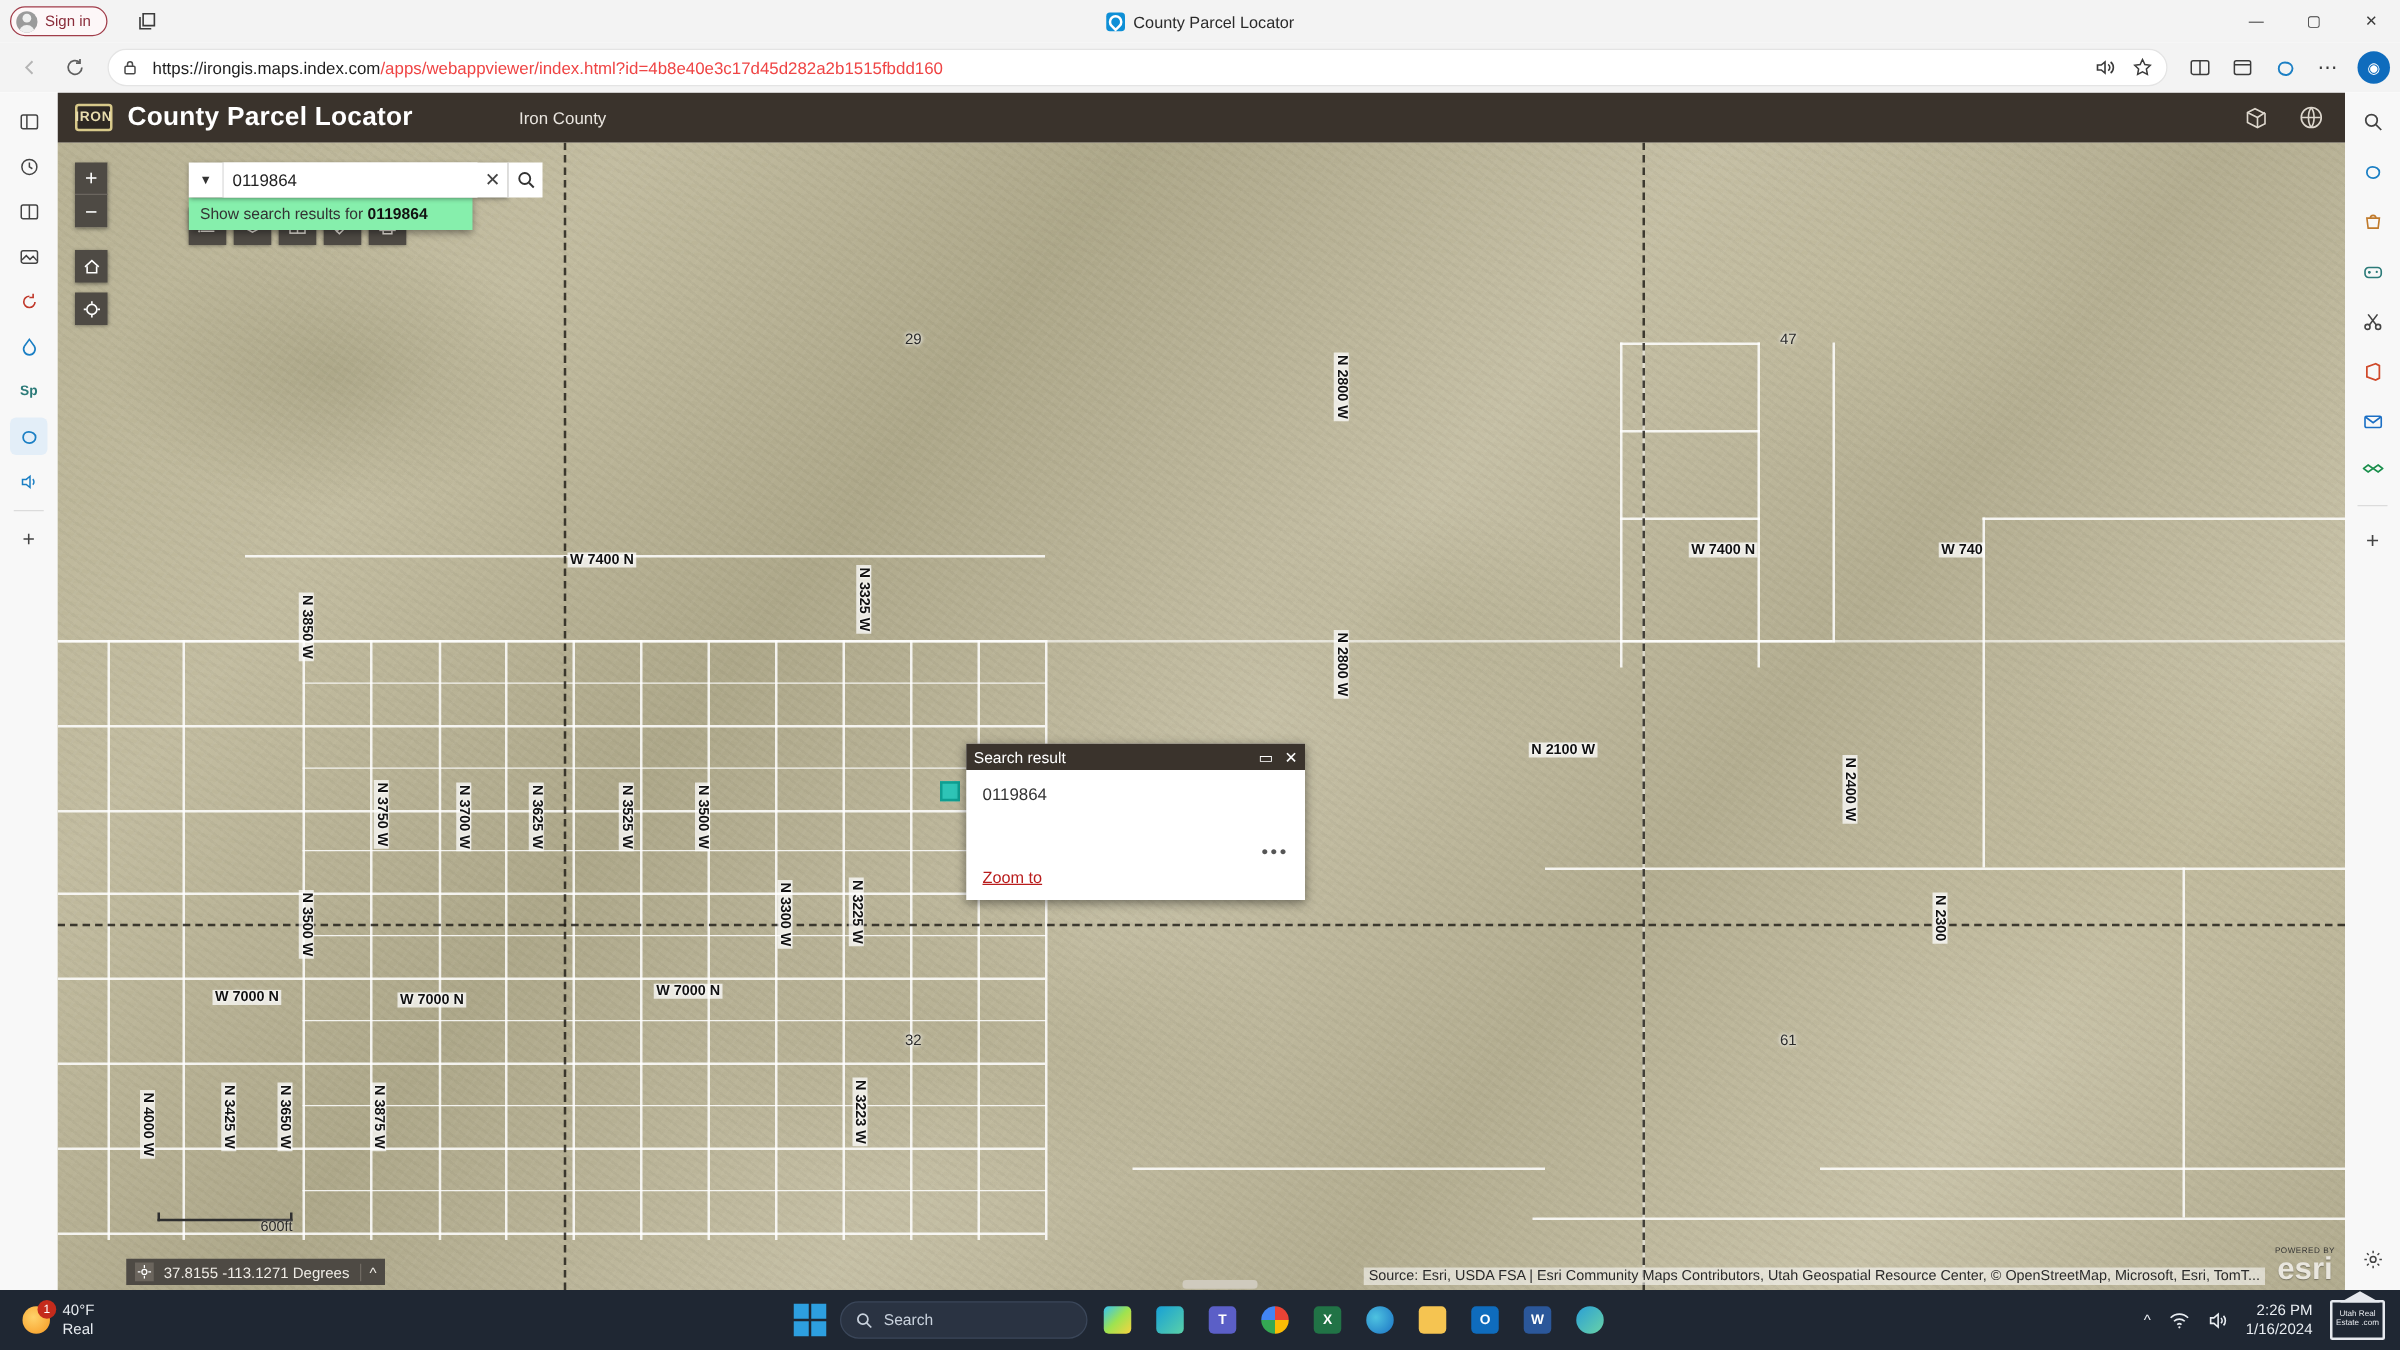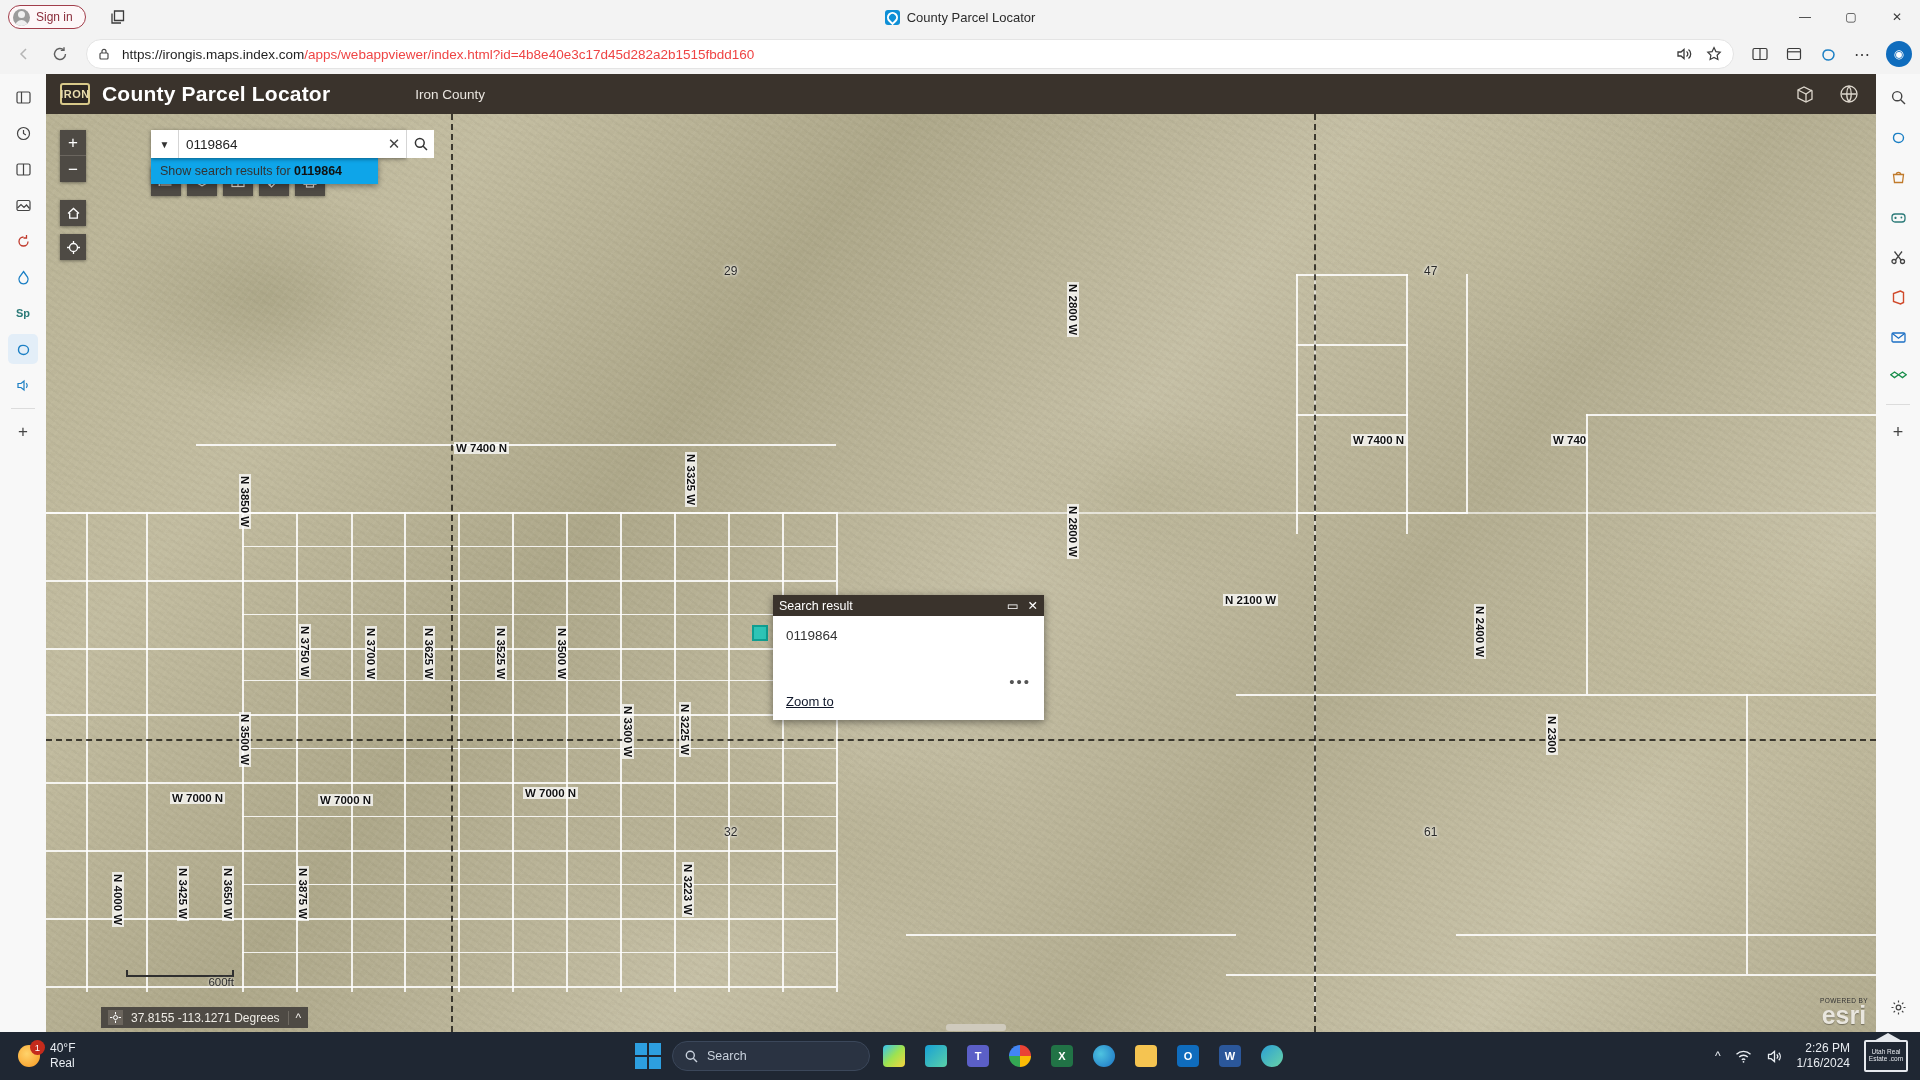--- a/index.html
+++ b/index.html
@@ -124,38 +124,38 @@
     display:flex; align-items:center; justify-content:center; box-shadow:0 1px 3px rgba(0,0,0,.4); z-index:30;}
   .home-btn { top:86px; }
   .loc-btn { top:120px; }
 
   .searchbar { position:absolute; left:105px; top:16px; z-index:36; display:flex; }
   .search-wrap { display:flex; width:255px; height:28px; background:#fff; box-shadow:0 1px 4px rgba(0,0,0,.45); }
   .search-caret { width:28px; display:flex; align-items:center; justify-content:center; border-right:1px solid #d5d5d5; color:#333; font-size:10px;}
   .search-input { flex:1; border:none; outline:none; font-size:13.5px; color:#222; padding-left:7px; font-family:"Liberation Sans",sans-serif; }
   .search-clear { width:24px; display:flex; align-items:center; justify-content:center; color:#444; font-size:15px; }
   .search-go { width:28px; background:#fff; display:flex; align-items:center; justify-content:center; border-left:1px solid #d5d5d5; color:#333;}
-  .suggestions { position:absolute; left:105px; top:44px; width:227px; background:#0ea5e9;
+  .suggestions { position:absolute; left:105px; top:44px; width:227px; background:#86efac;
     box-shadow:0 2px 6px rgba(0,0,0,.4); z-index:35; }
   .sug-item { padding:6px 9px; font-size:12.5px; color:#333; white-space:nowrap; }
   .sug-item b { color:#111; }
 
   .widgetbar { position:absolute; left:105px; top:52px; display:flex; gap:6px; z-index:20; }
   .wbtn { width:30px; height:30px; background:#4e4a44; color:#e8e4dc; display:flex;
     align-items:center; justify-content:center; box-shadow:0 1px 3px rgba(0,0,0,.4); }
 
   
   .popup { position:absolute; left:727px; top:481px; width:271px; background:#fff;
     box-shadow:0 2px 8px rgba(0,0,0,.45); z-index:45; font-size:13px; }
   .popup-head { height:21px; background:#3a332c; color:#fff; display:flex; align-items:center;
     padding:0 6px; font-size:12.5px; }
   .popup-head .ph-sp { margin-left:auto; display:flex; align-items:center; gap:9px; }
   .popup-body { padding:12px 13px 4px 13px; color:#333; font-size:13.5px; }
   .popup-foot { padding:6px 13px 11px 13px; display:flex; align-items:center; }
-  .popup-foot a { color:#0f172a; text-decoration:underline; font-size:13px;margin-top:41px; }
+  .popup-foot a { color:#b91c1c; text-decoration:underline; font-size:13px;margin-top:41px; }
   .popup-foot .dots { margin-left:auto; color:#555; letter-spacing:2px; font-size:15px; }
   .popup-tail { position:absolute; left:727px; top:513px; width:0;height:0;
     border-top:9px solid transparent; border-bottom:9px solid transparent; border-right:12px solid #fff; z-index:44;}
   .sel-marker { position:absolute; left:706px; top:511px; width:16px; height:16px;
     background:#2ec4b6; border:2px solid #0f9e91; z-index:43; }
 
   
   .scalebar { position:absolute; left:80px; bottom:44px; z-index:25; }
   .sb-line { width:108px; height:7px; border:2px solid #2f2f2f; border-top:none; }
   .sb-txt { font-size:11.5px; color:#2b2b2b; text-align:right; text-shadow:0 0 3px #fff; margin-top:-1px;}
@@ -553,20 +553,21 @@
           <span class="cb-ico">
             <svg width="11" height="11" viewBox="0 0 11 11" fill="none" stroke="#fff" stroke-width="1">
                 <circle cx="5.5" cy="5.5" r="2"></circle>
                 <path d="M5.5 0v2.4M5.5 8.6V11M0 5.5h2.4M8.6 5.5H11"></path>
               </svg>
           </span>
           <span>37.8155 -113.1271 Degrees</span>
           <span class="cb-car">^</span>
         </div>
 
+        <div class="attrib">Source: Esri, USDA FSA | Esri Community Maps Contributors, Utah Geospatial Resource Center, © OpenStreetMap, Microsoft, Esri, TomT...</div>
         <div class="esri-logo">
           <div class="pb">POWERED BY</div>
           <div class="el">esri</div>
         </div>
         <div class="hscroll">
             <div class="thumb"></div>
           </div>
       </div>
     </div>
 

